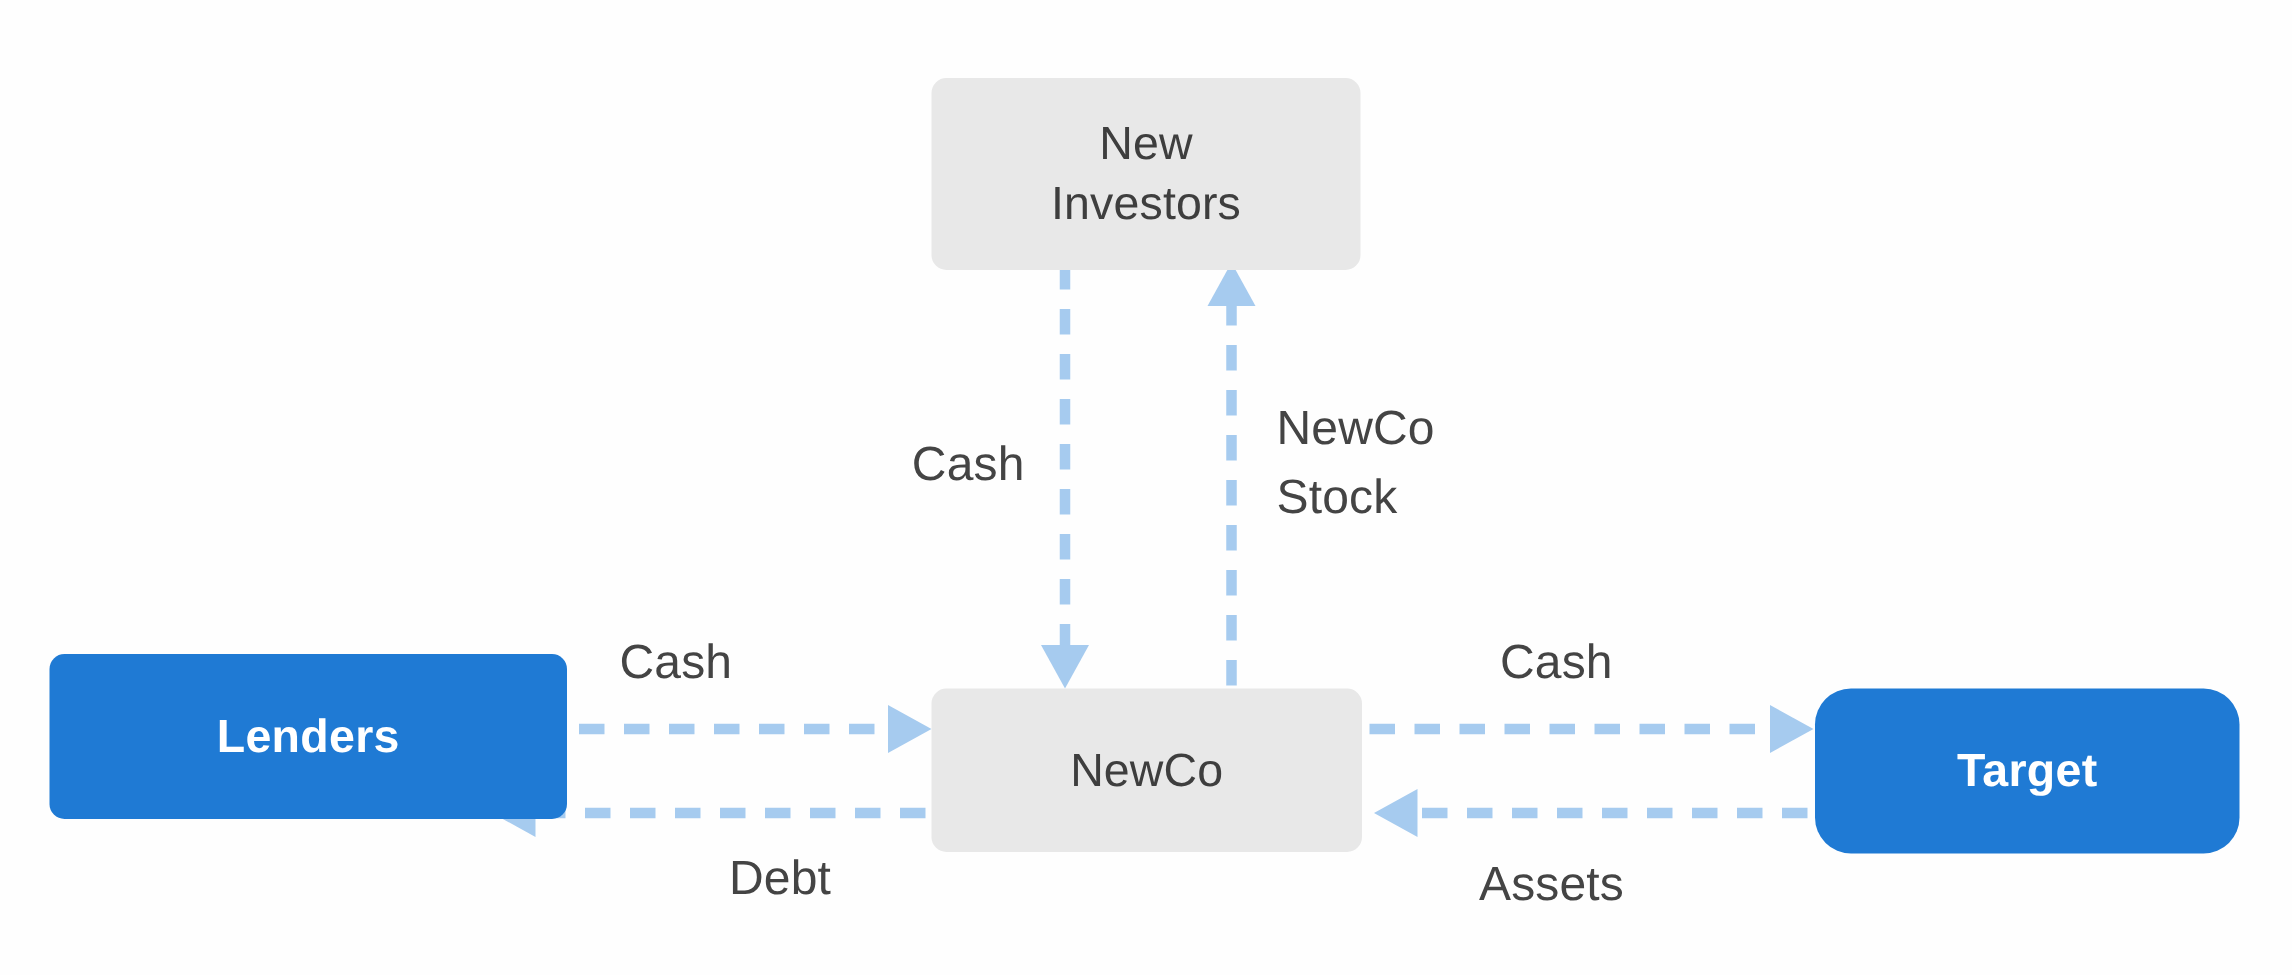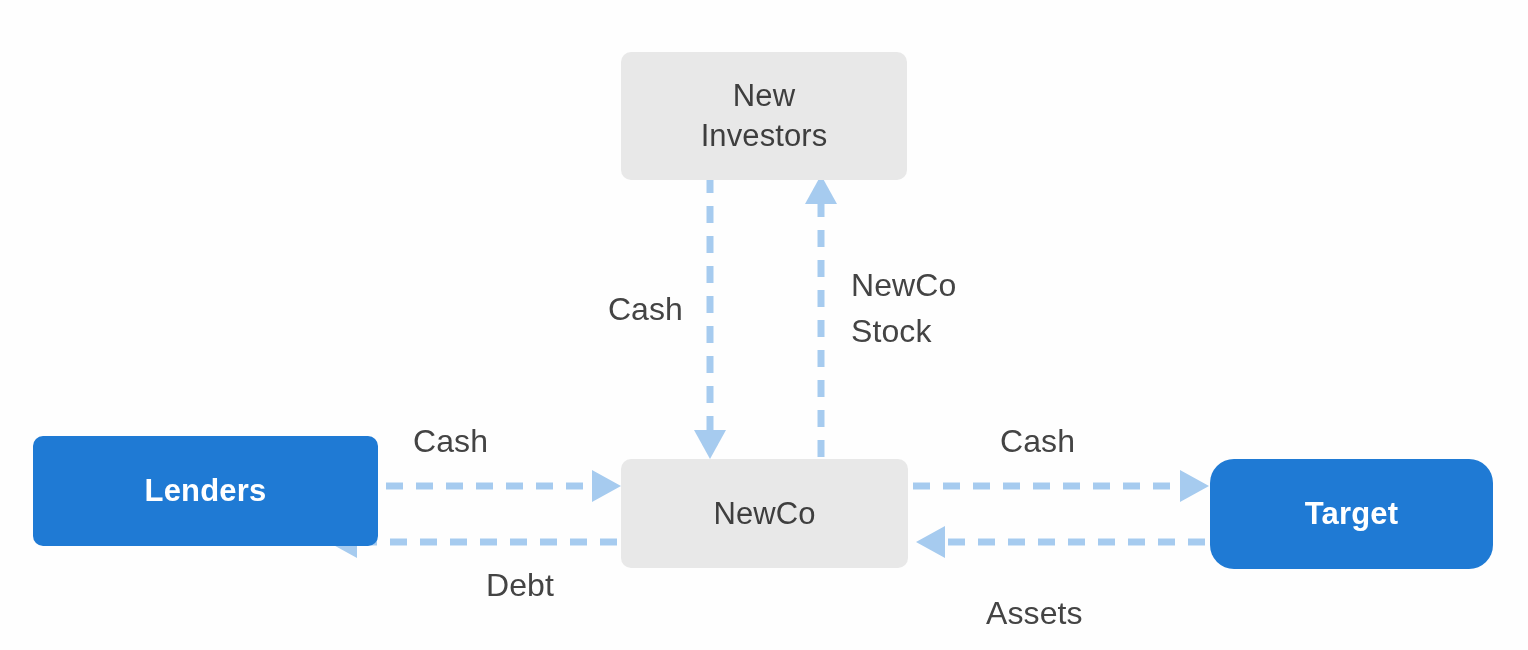--- a/index.html
+++ b/index.html
@@ -81,21 +81,21 @@
   #label-cash-lenders-newco {
     left: 413px;  top: 418px;  text-align: left;  width: 200px;
   }
   #label-debt {
     left: 420px;  top: 562px;  text-align: center;  width: 200px;
   }
   #label-cash-newco-target {
     left: 1000px;  top: 418px;  text-align: left;  width: 200px;
   }
   #label-assets {
-    left: 986px;  top: 590px;  text-align: left;  width: 220px;
+    left: 986px;  top: 566px;  text-align: left;  width: 220px;
   }
 </style>
 </head>
 <body>
 
 <div id="canvas">
 
   <svg class="edges" viewBox="0 0 1528 650" xmlns="http://www.w3.org/2000/svg">
 
     <g>

